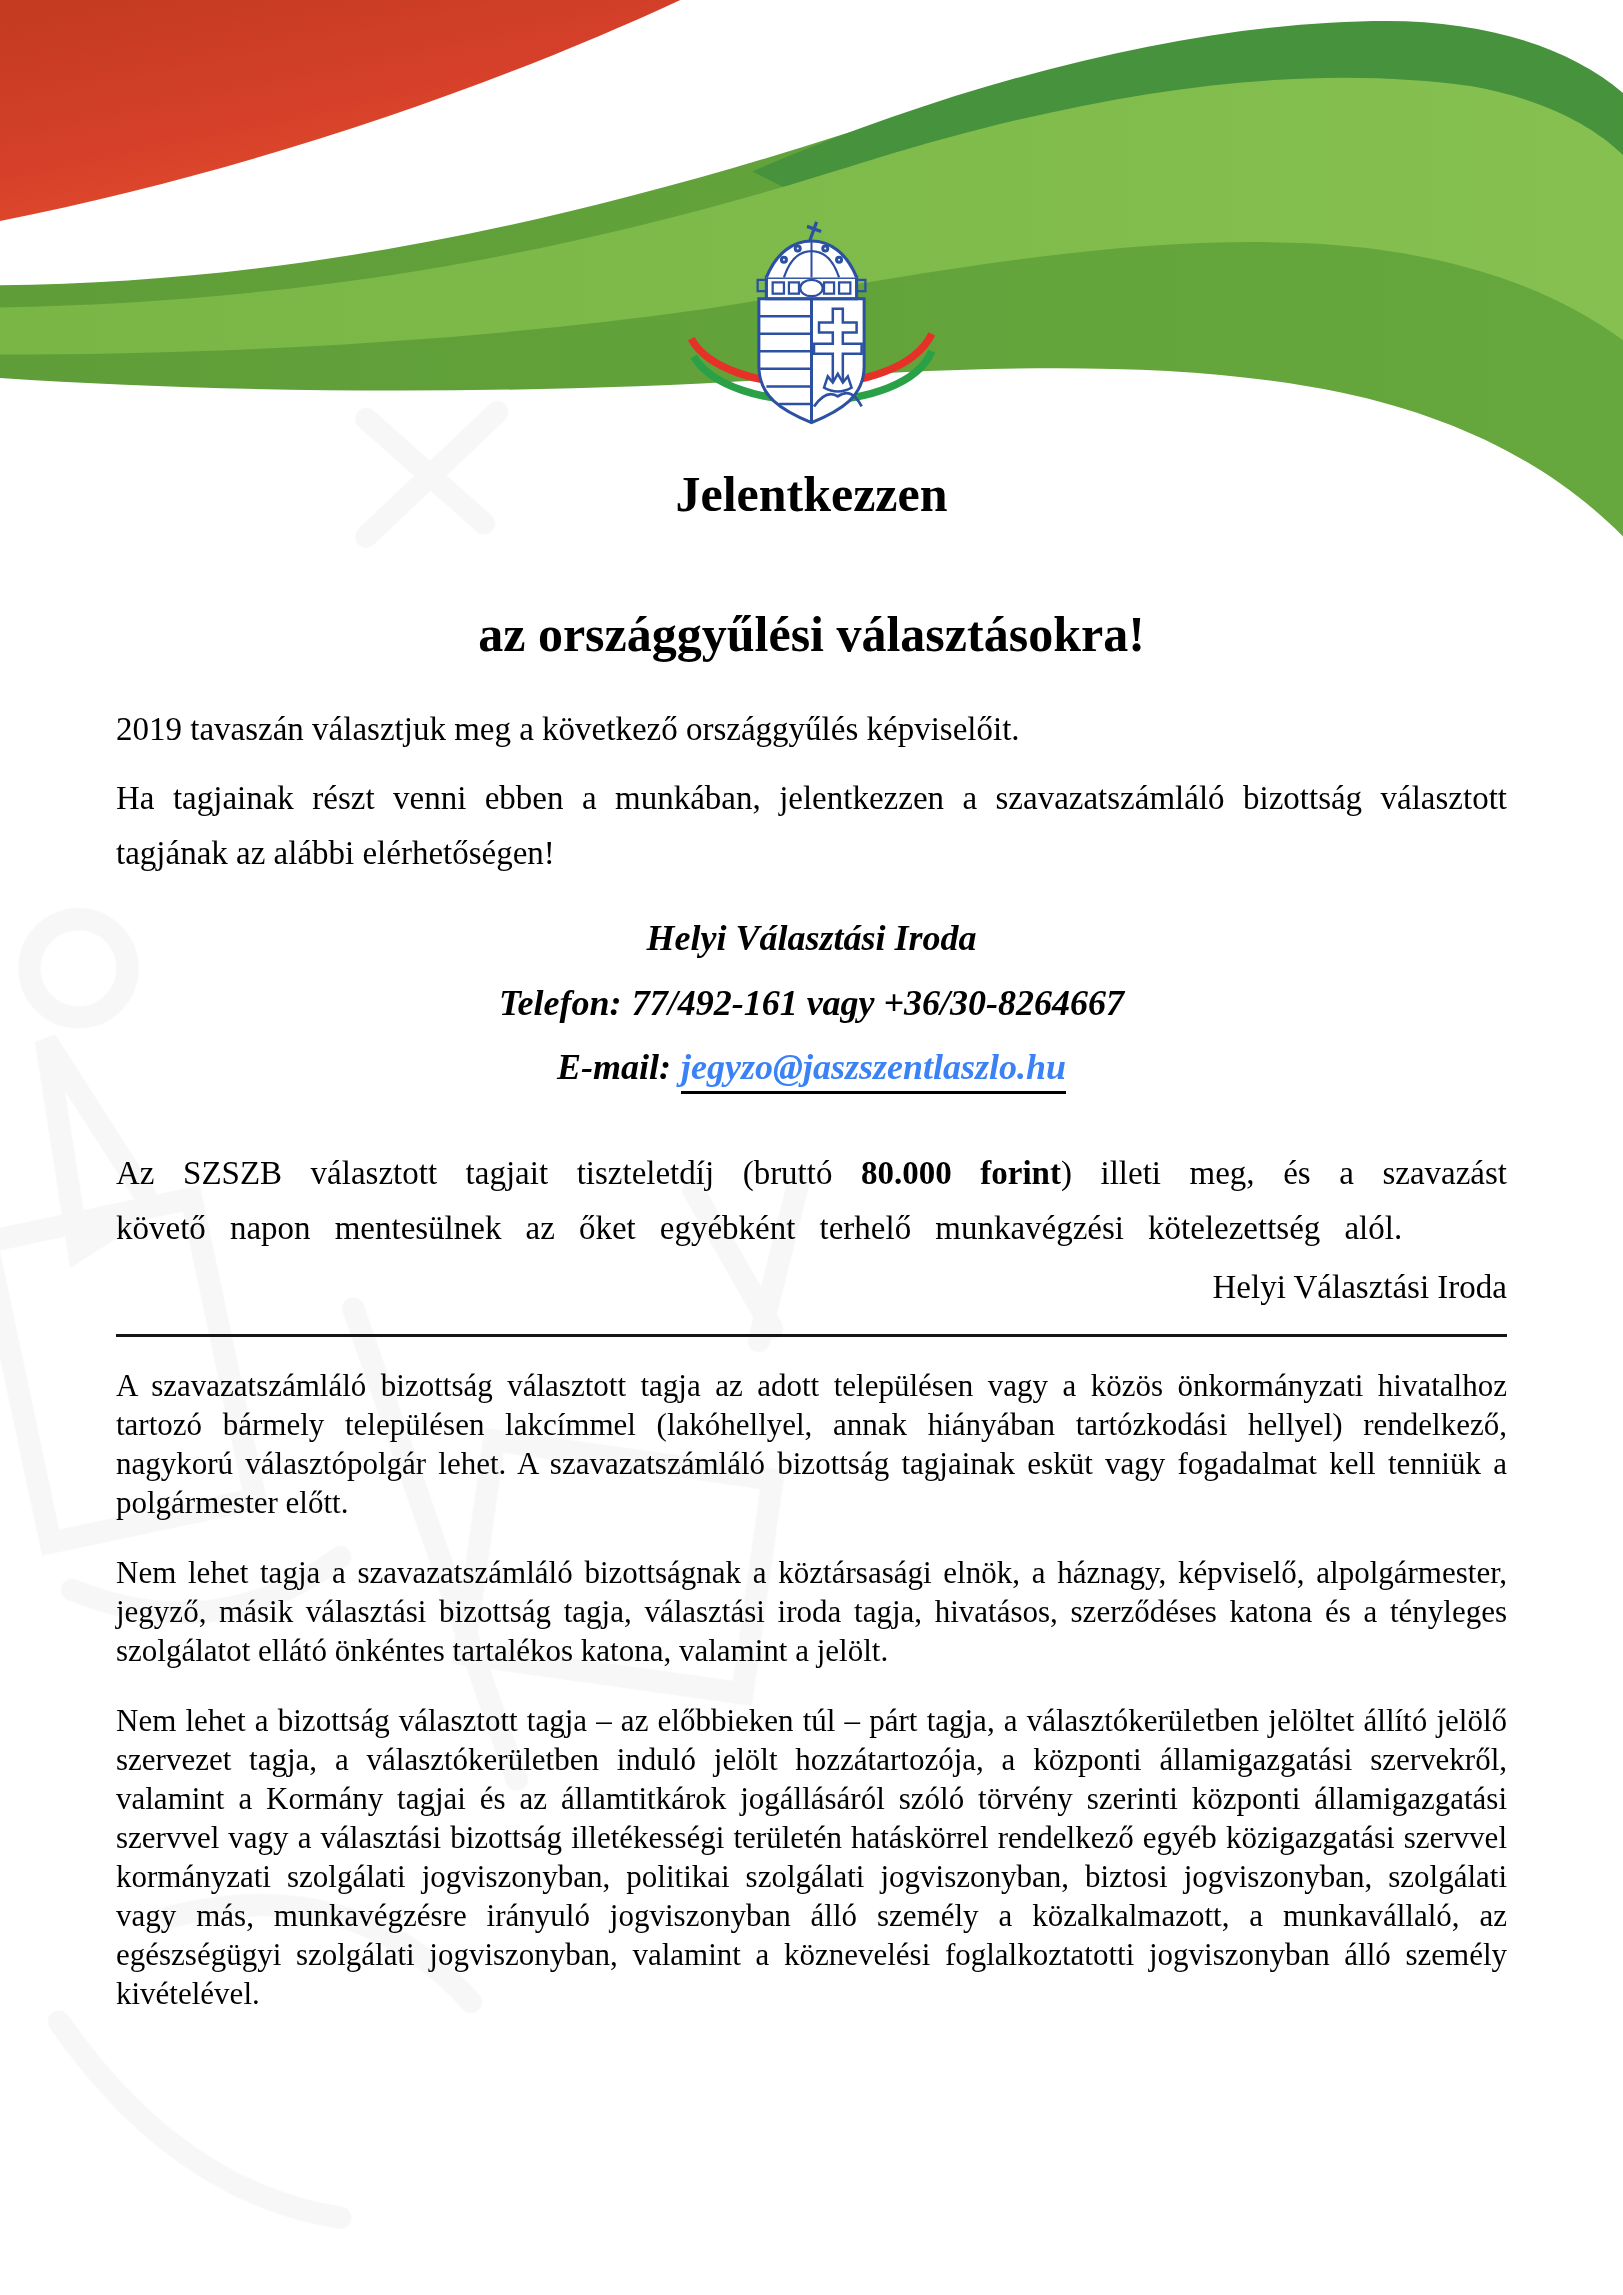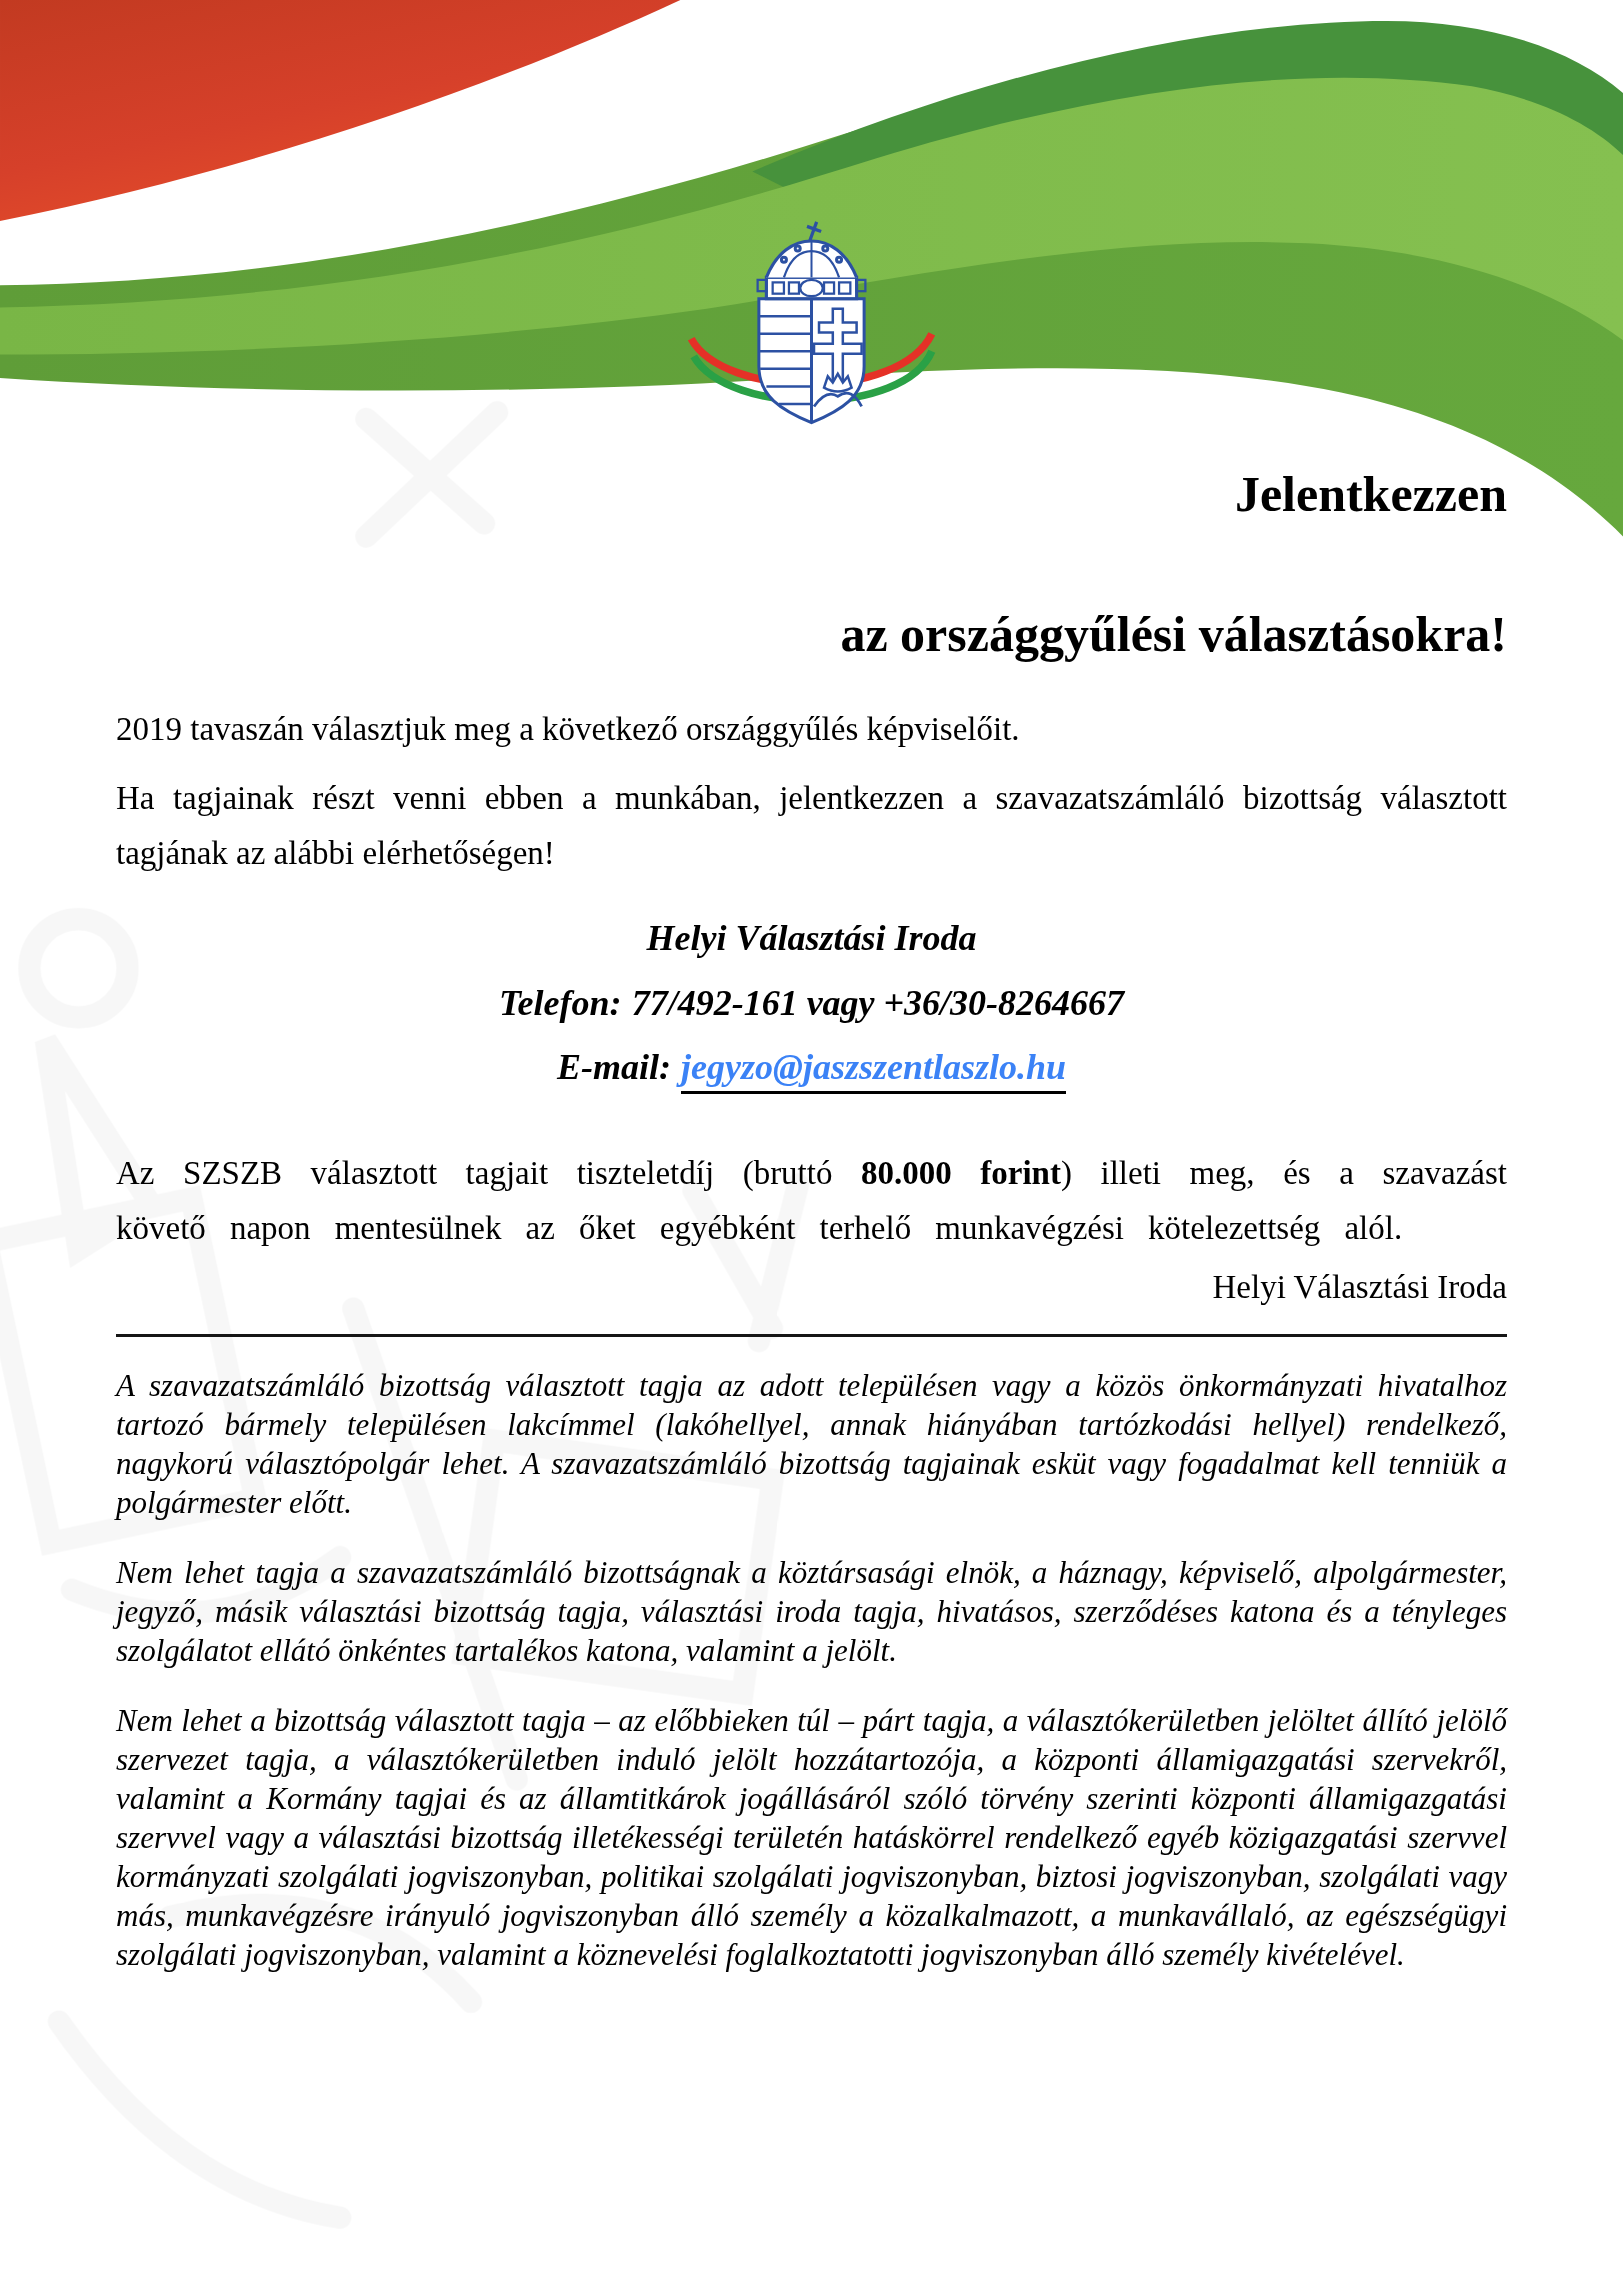--- a/index.html
+++ b/index.html
@@ -7,37 +7,37 @@
     position:relative;width:1623px;height:2295px;background:#ffffff;
     overflow:hidden;font-family:"Liberation Serif",serif;color:#000;
     margin:0 auto;
   }
   .wave{position:absolute;top:0;left:0;z-index:1;display:block;}
   .watermark{position:absolute;top:0;left:0;z-index:0;display:block;}
   .logo{position:absolute;left:684px;top:221px;width:255px;height:213px;z-index:2;}
   .logo svg{width:100%;height:100%;display:block;}
   .content{position:relative;z-index:3;padding:459px 116px 0 116px;}
   h1.title{
-    font-size:50px;line-height:70px;font-weight:bold;text-align:right;
+    font-size:50px;line-height:70px;font-weight:bold;text-align:center;
     margin:0 0 33px 0;letter-spacing:0;
   }
   .body{font-size:33px;line-height:55px;margin:0 0 14.4px 0;}
   .just{text-align:justify;}
   .wide{word-spacing:0.48em;}
   .contact{
     text-align:center;font-style:italic;font-weight:bold;font-size:36px;
     margin:39px 0 0 0;
   }
   .contact p{margin:0 0 27.5px 0;line-height:37px;}
   .contact .lbl{margin-right:0.28em;}
   .email{border-bottom:3.9px solid #000;padding-bottom:3.3px;color:#3b82f6;text-decoration:none;margin-top:48px;}
   .comp{margin-top:60px;margin-bottom:0;}
   .signature{font-size:33px;line-height:41px;text-align:right;margin:10.5px 0 0 0;}
   hr.sep{border:none;border-top:3.3px solid #161616;margin:26px 0 0 0;}
-  .fineprint{padding-top:29px;font-style:italic;font-size:31px;line-height:39px;}
+  .fineprint{padding-top:29px;font-size:31px;line-height:39px;}
   .fineprint p{margin:0 0 31px 0;text-align:justify;}
 </style>
 </head>
 <body>
 
 <div class="page">
 
   <svg class="watermark" width="1623" height="2295" viewBox="0 0 2481 3508">
     <g stroke="#000000" stroke-width="34" fill="none" opacity="0.035" stroke-linecap="round">
       <path d="M560,640 l180,160 m20,-170 l-200,190"></path>

